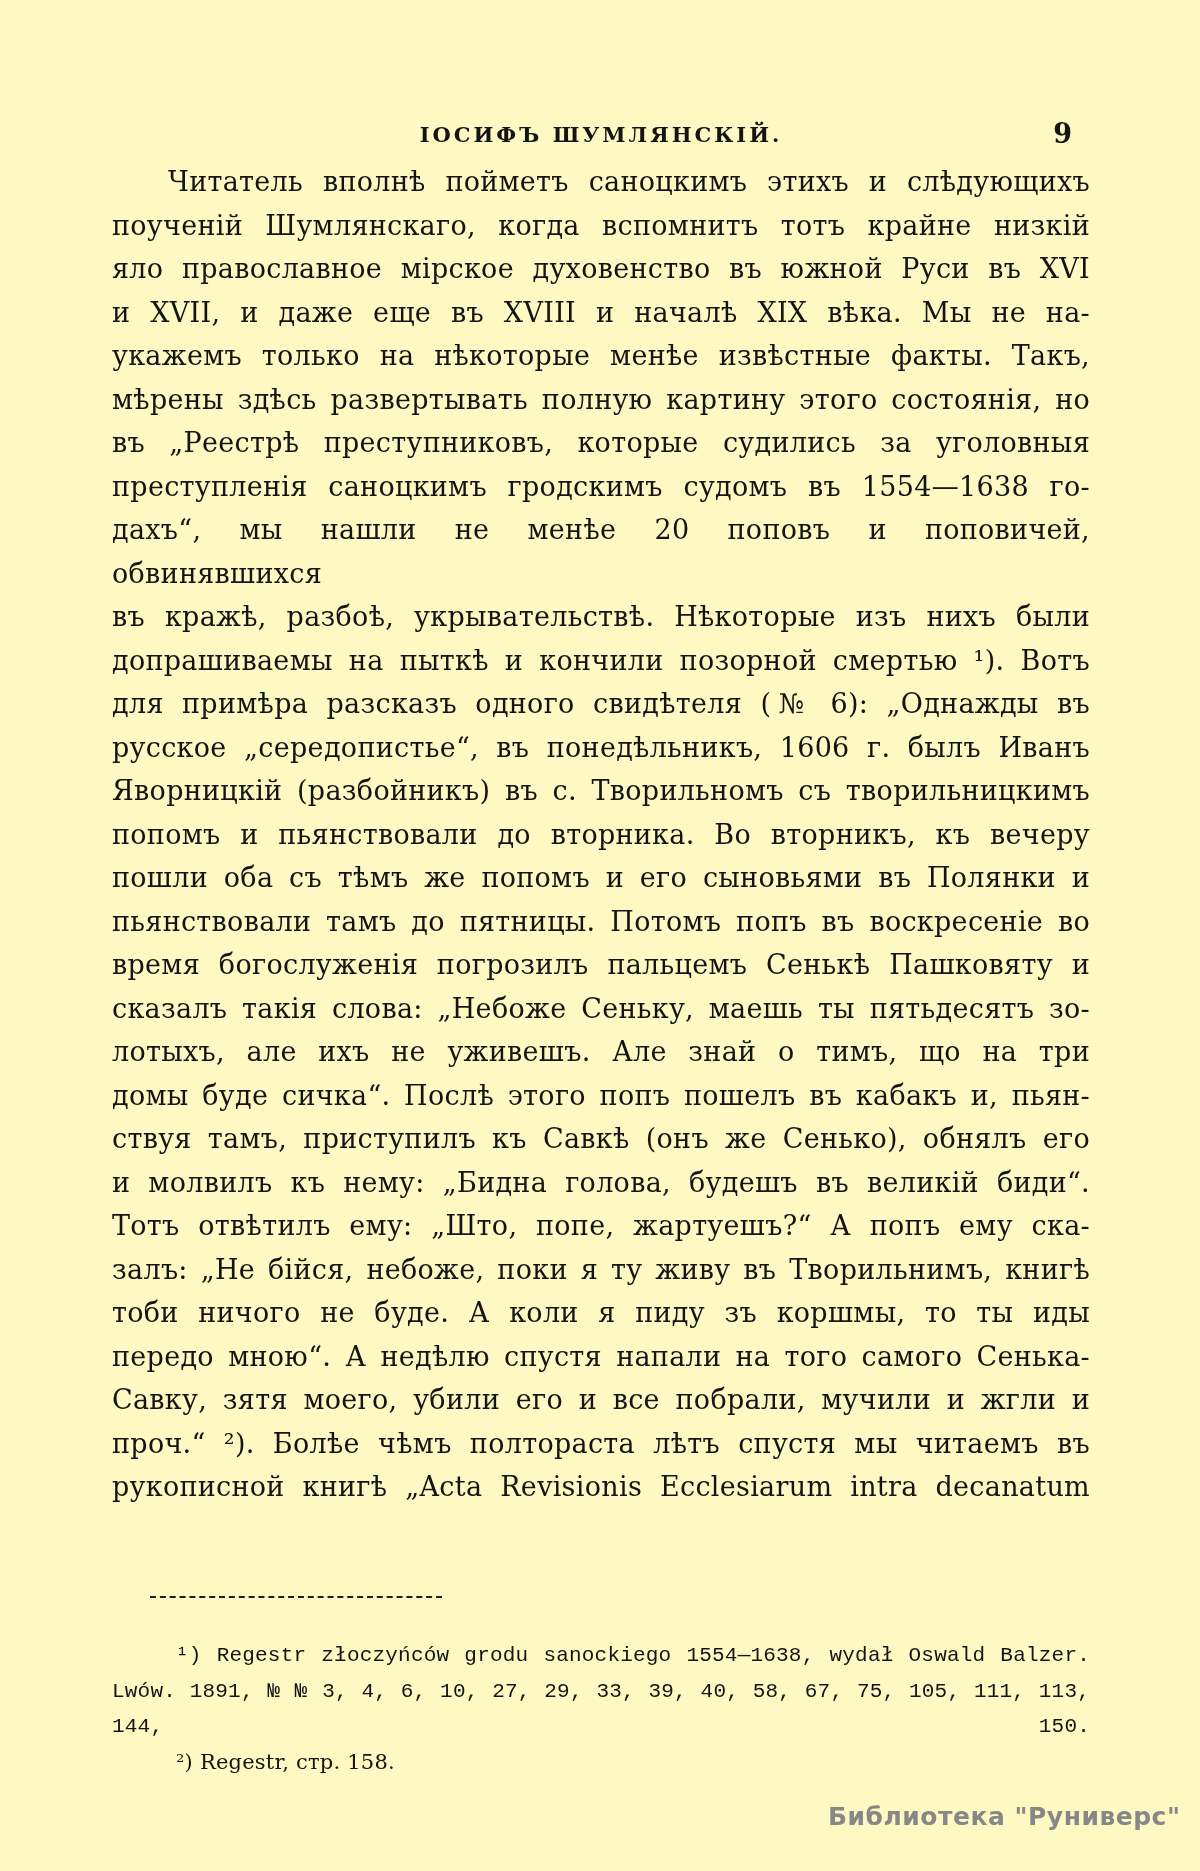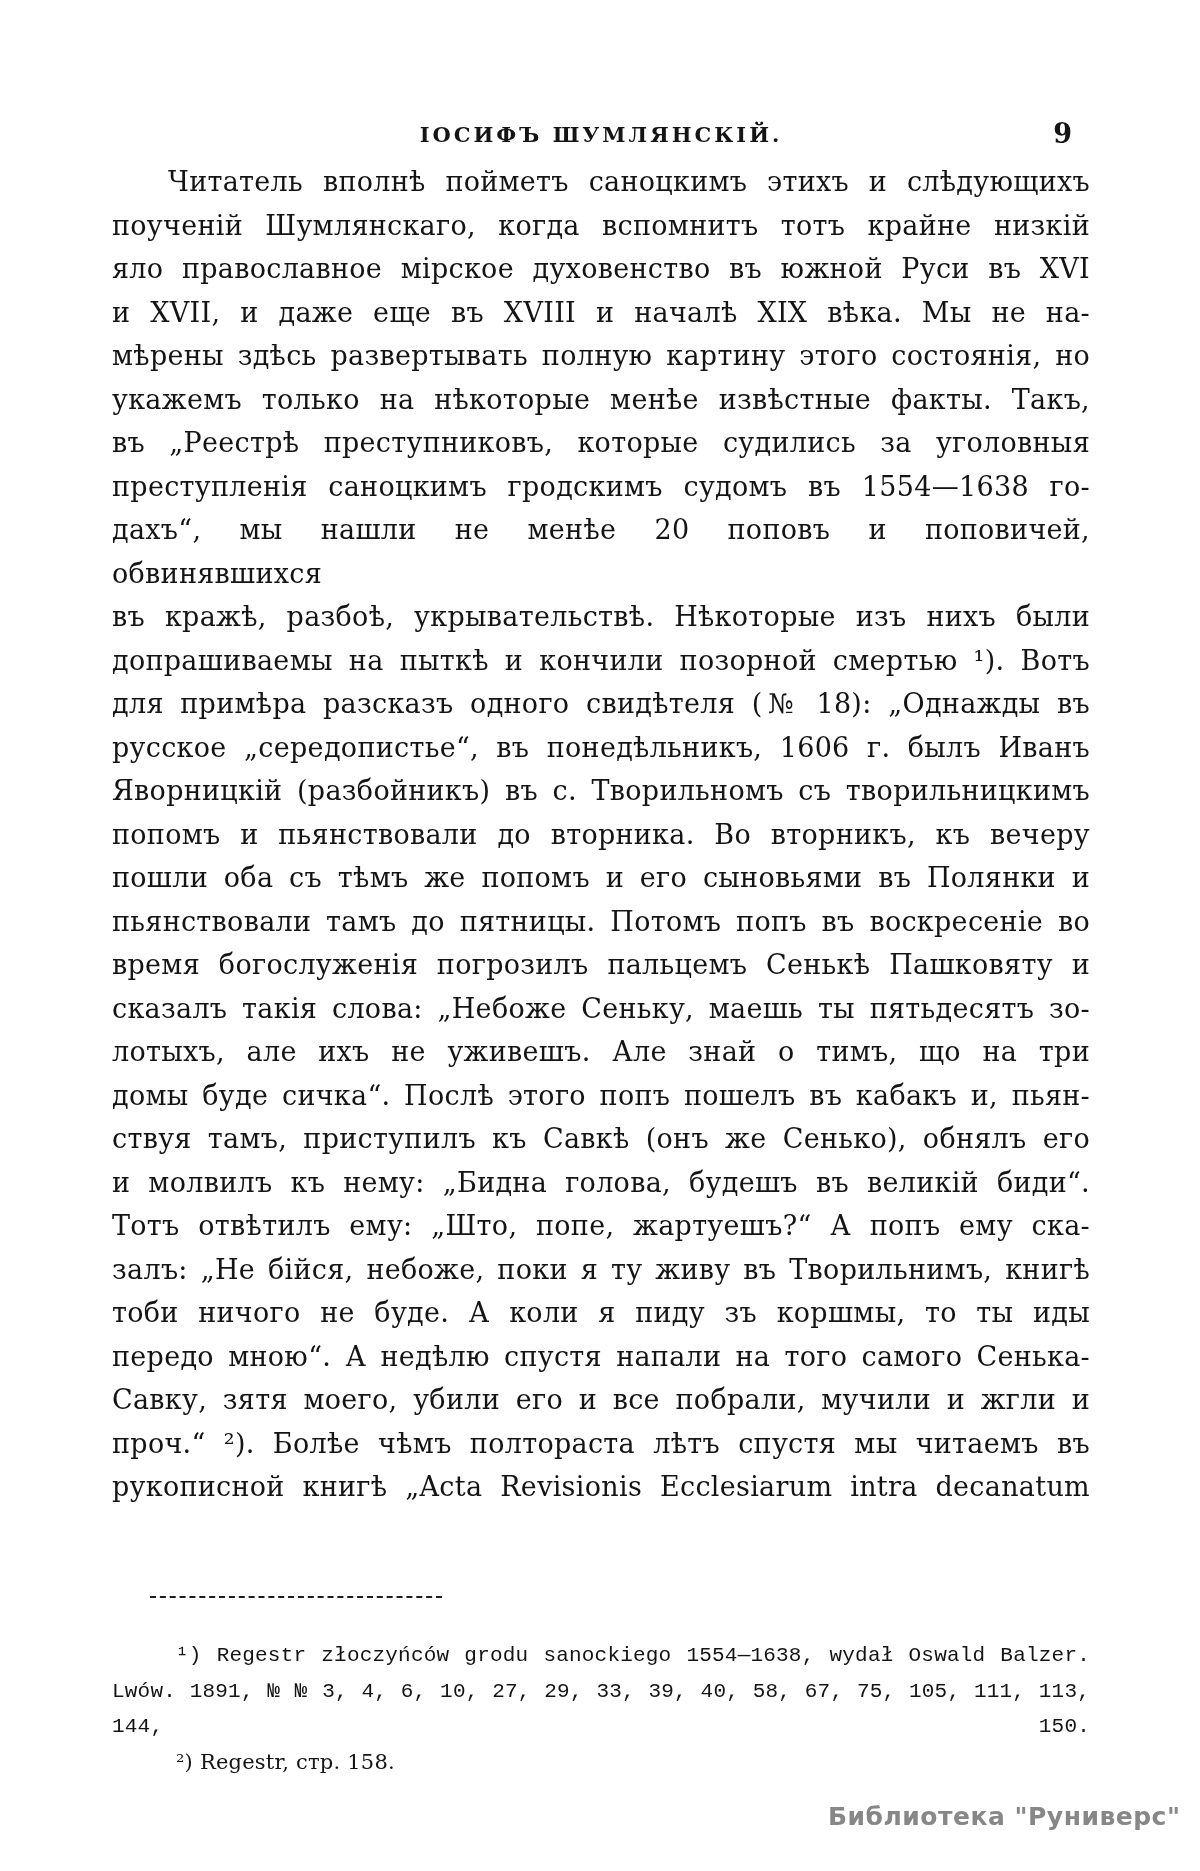--- a/index.html
+++ b/index.html
@@ -4,21 +4,21 @@
 <style>
   html, body {
     margin: 0;
     padding: 0;
     background: #e8e8e8;
   }
   .page {
     position: relative;
     width: 1200px;
     height: 1871px;
-    background: #ffffff;
+    background: #fef9c3;
     overflow: hidden;
     font-family: "DejaVu Serif", serif;
     color: #141414;
   }
   .running-head {
     position: absolute;
     top: 122px;
     left: 112px;
     width: 978px;
     height: 36px;
@@ -105,28 +105,28 @@
     <div class="running-title">ІОСИФЪ ШУМЛЯНСКІЙ.</div>
     <div class="page-number">9</div>
   </div>
 
   <div class="body-text">
 
   <div class="line">Читатель вполнѣ пойметъ саноцкимъ этихъ и слѣдующихъ</div>
       <div class="line">поученій Шумлянскаго, когда вспомнитъ тотъ крайне низкій</div>
       <div class="line">яло православное мірское духовенство въ южной Руси въ XVI</div>
       <div class="line">и XVII, и даже еще въ XVIII и началѣ XIX вѣка. Мы не на-</div>
+      <div class="line">укажемъ только на нѣкоторые менѣе извѣстные факты. Такъ,</div>
       <div class="line">мѣрены здѣсь развертывать полную картину этого состоянія, но</div>
-      <div class="line">укажемъ только на нѣкоторые менѣе извѣстные факты. Такъ,</div>
       <div class="line">въ „Реестрѣ преступниковъ, которые судились за уголовныя</div>
       <div class="line">преступленія саноцкимъ гродскимъ судомъ въ 1554—1638 го-</div>
       <div class="line">дахъ“, мы нашли не менѣе 20 поповъ и поповичей, обвинявшихся</div>
       <div class="line">въ кражѣ, разбоѣ, укрывательствѣ. Нѣкоторые изъ нихъ были</div>
       <div class="line">допрашиваемы на пыткѣ и кончили позорной смертью ¹). Вотъ</div>
-      <div class="line">для примѣра разсказъ одного свидѣтеля (№ 18): „Однажды въ</div>
+      <div class="line">для примѣра разсказъ одного свидѣтеля (№ 6): „Однажды въ</div>
       <div class="line">русское „середопистье“, въ понедѣльникъ, 1606 г. былъ Иванъ</div>
       <div class="line">Яворницкій (разбойникъ) въ с. Творильномъ съ творильницкимъ</div>
       <div class="line">попомъ и пьянствовали до вторника. Во вторникъ, къ вечеру</div>
       <div class="line">пошли оба съ тѣмъ же попомъ и его сыновьями въ Полянки и</div>
       <div class="line">пьянствовали тамъ до пятницы. Потомъ попъ въ воскресеніе во</div>
       <div class="line">время богослуженія погрозилъ пальцемъ Сенькѣ Пашковяту и</div>
       <div class="line">сказалъ такія слова: „Небоже Сеньку, маешь ты пятьдесятъ зо-</div>
       <div class="line">лотыхъ, але ихъ не уживешъ. Але знай о тимъ, що на три</div>
       <div class="line">домы буде сичка“. Послѣ этого попъ пошелъ въ кабакъ и, пьян-</div>
       <div class="line">ствуя тамъ, приступилъ къ Савкѣ (онъ же Сенько), обнялъ его</div>

